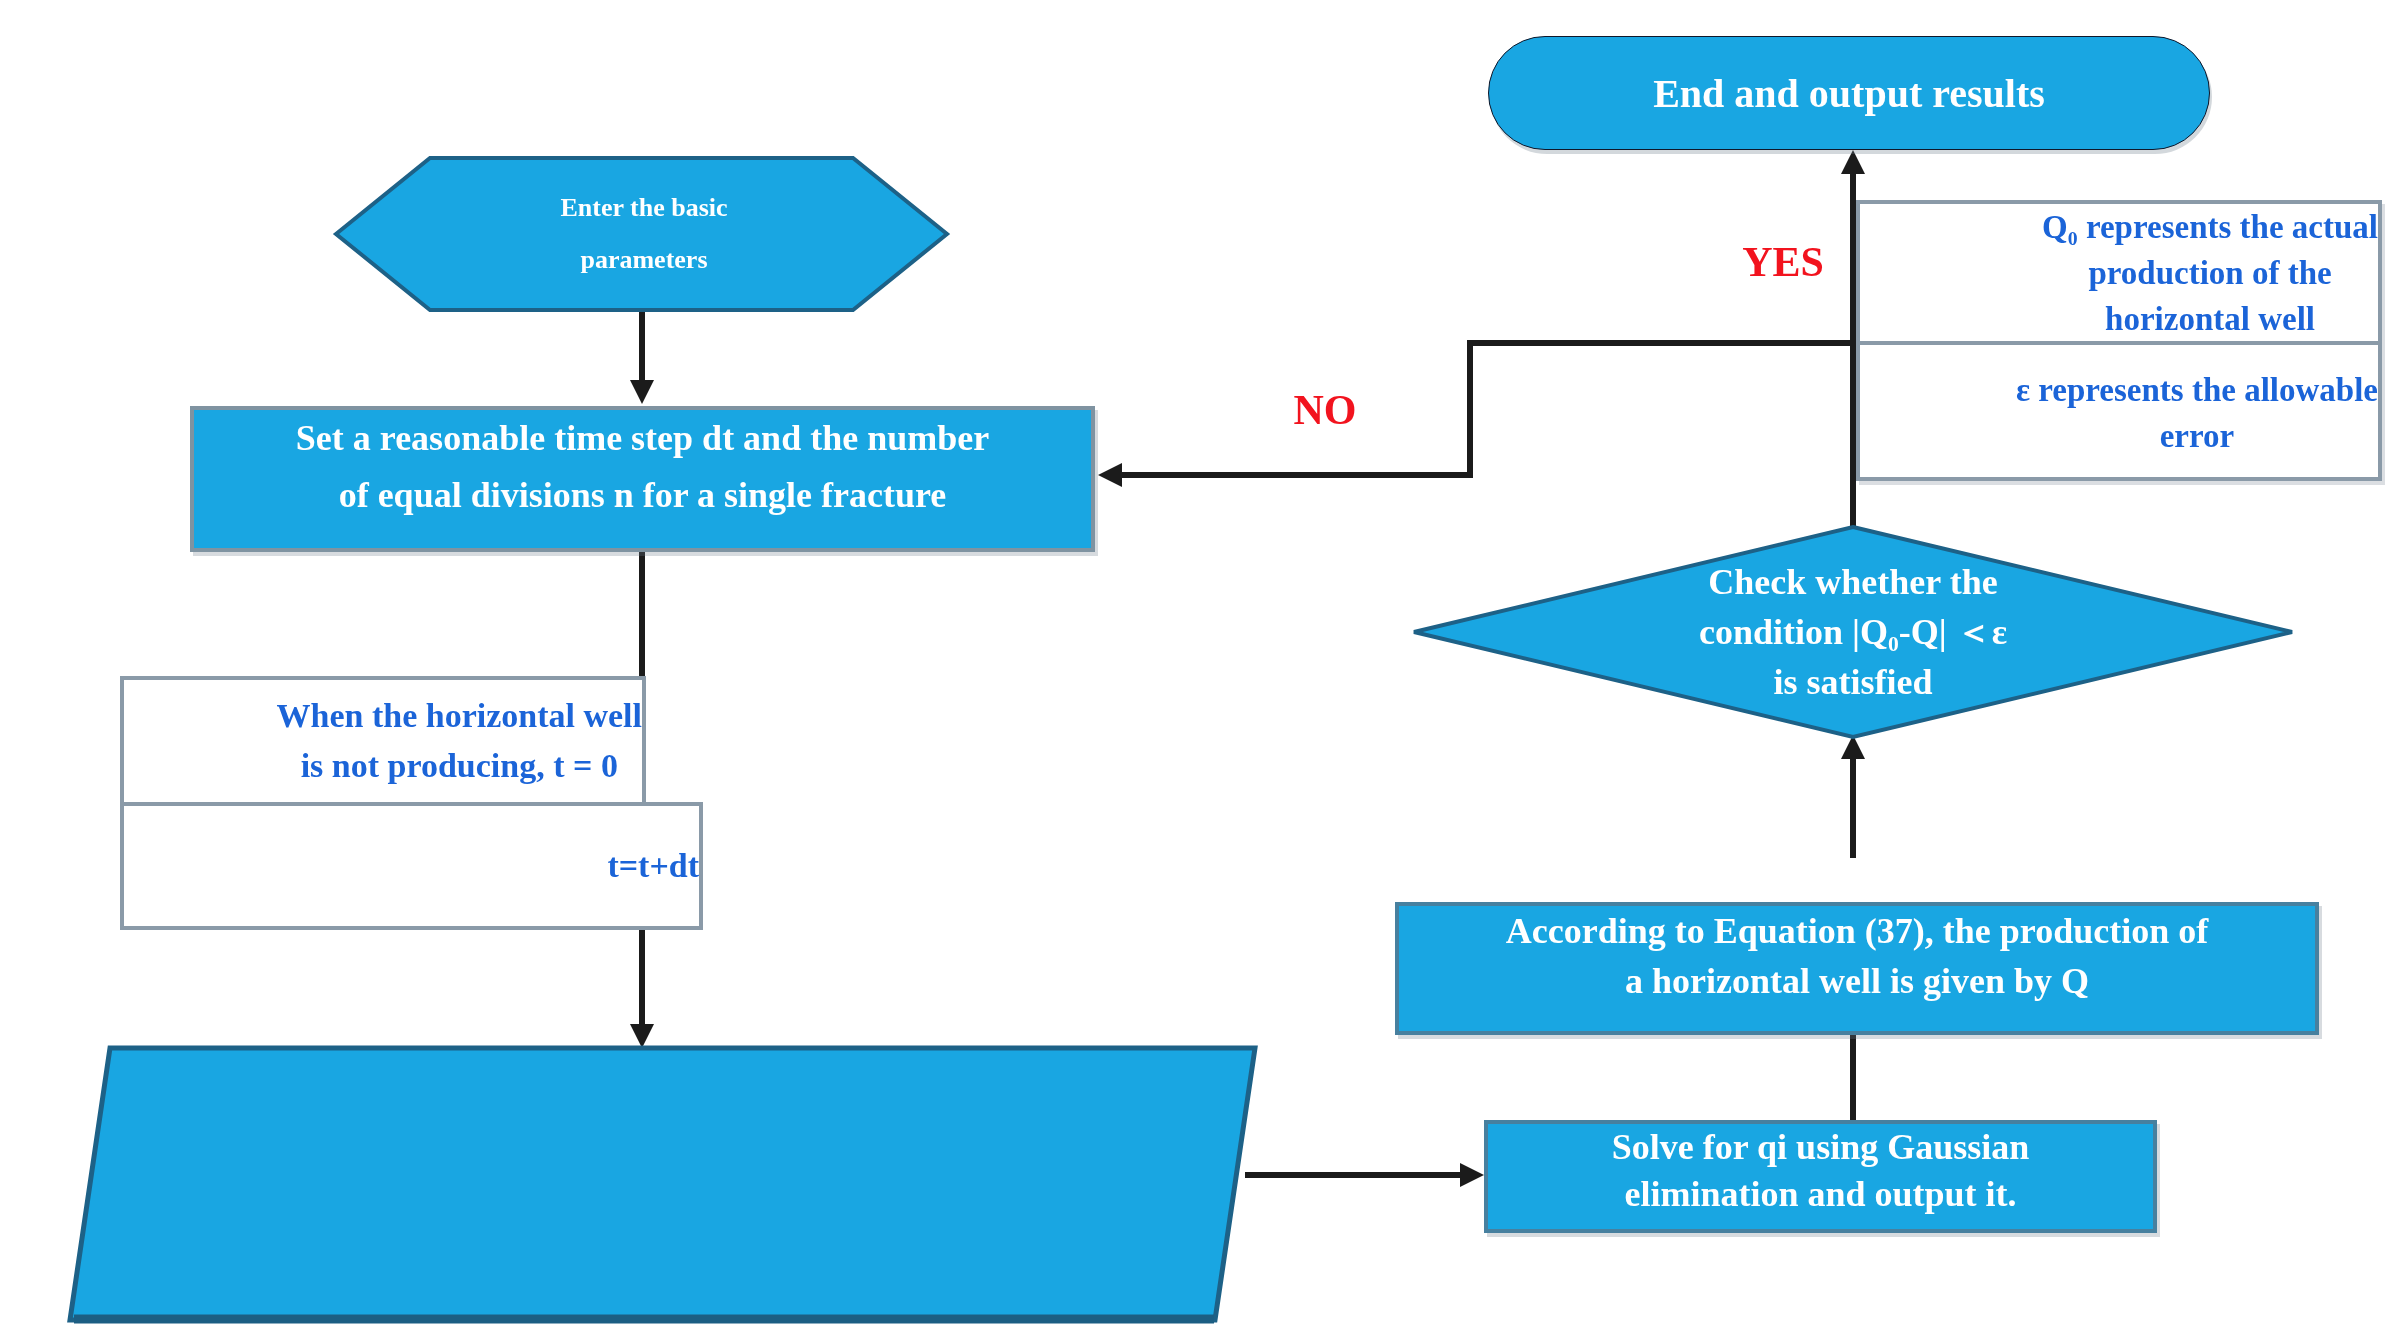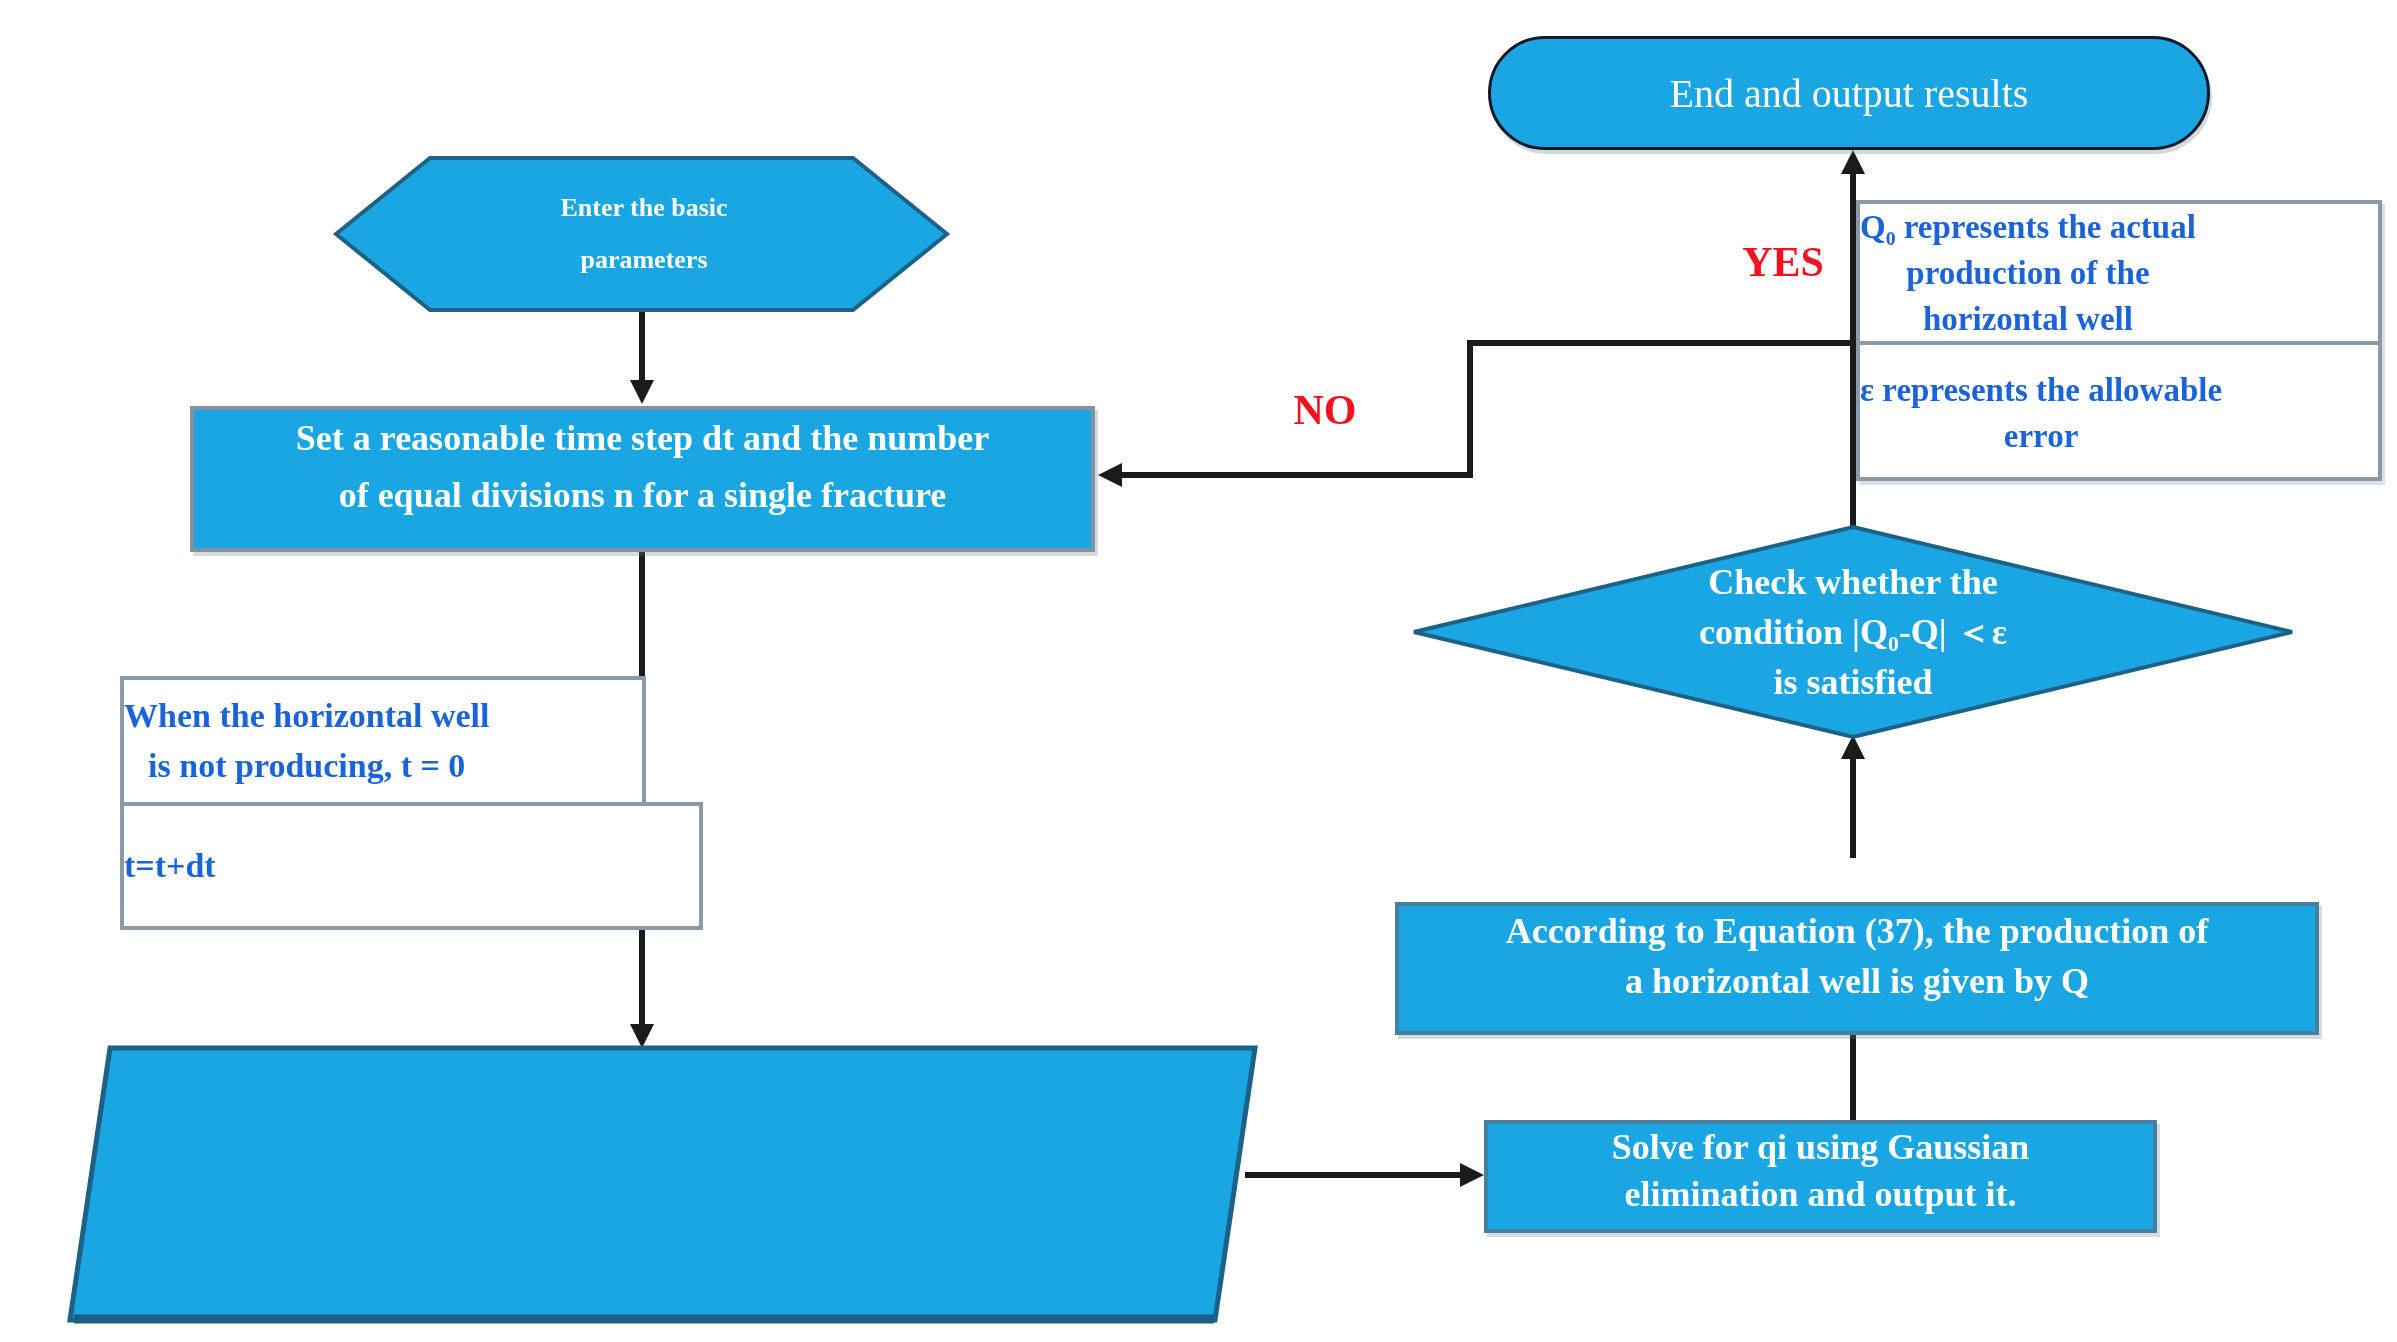--- a/index.html
+++ b/index.html
@@ -26,33 +26,33 @@
     border:4px solid #47809f;
     box-sizing:border-box;
     box-shadow:3px 4px 0 rgba(110,125,140,0.28);
     display:flex;align-items:flex-start;justify-content:center;
     text-align:center;white-space:pre-line;
     font-weight:bold;color:#ffffff;
   }
   .oval{
     position:absolute;
     background:#19a6e2;
-    border:3px solid #0f172a;
+    border:1px solid #0f172a;
     border-radius:999px;
     box-sizing:border-box;
     box-shadow:2px 4px 0 rgba(110,125,140,0.3);
     display:flex;align-items:center;justify-content:center;
-    text-align:center;font-weight:normal;color:#ffffff;
+    text-align:center;font-weight:bold;color:#ffffff;
   }
   .white-note{
     position:absolute;
     background:#ffffff;
     border:4px solid #8a9aa8;
     box-sizing:border-box;
-    display:flex;align-items:center;justify-content:flex-start;
+    display:flex;align-items:center;justify-content:flex-end;
     text-align:center;white-space:pre-line;
     font-weight:bold;color:#1b64d8;
   }
   .edge-label{
     position:absolute;
     font-weight:bold;
     color:#f2131e;
     text-align:center;
   }
 </style>

